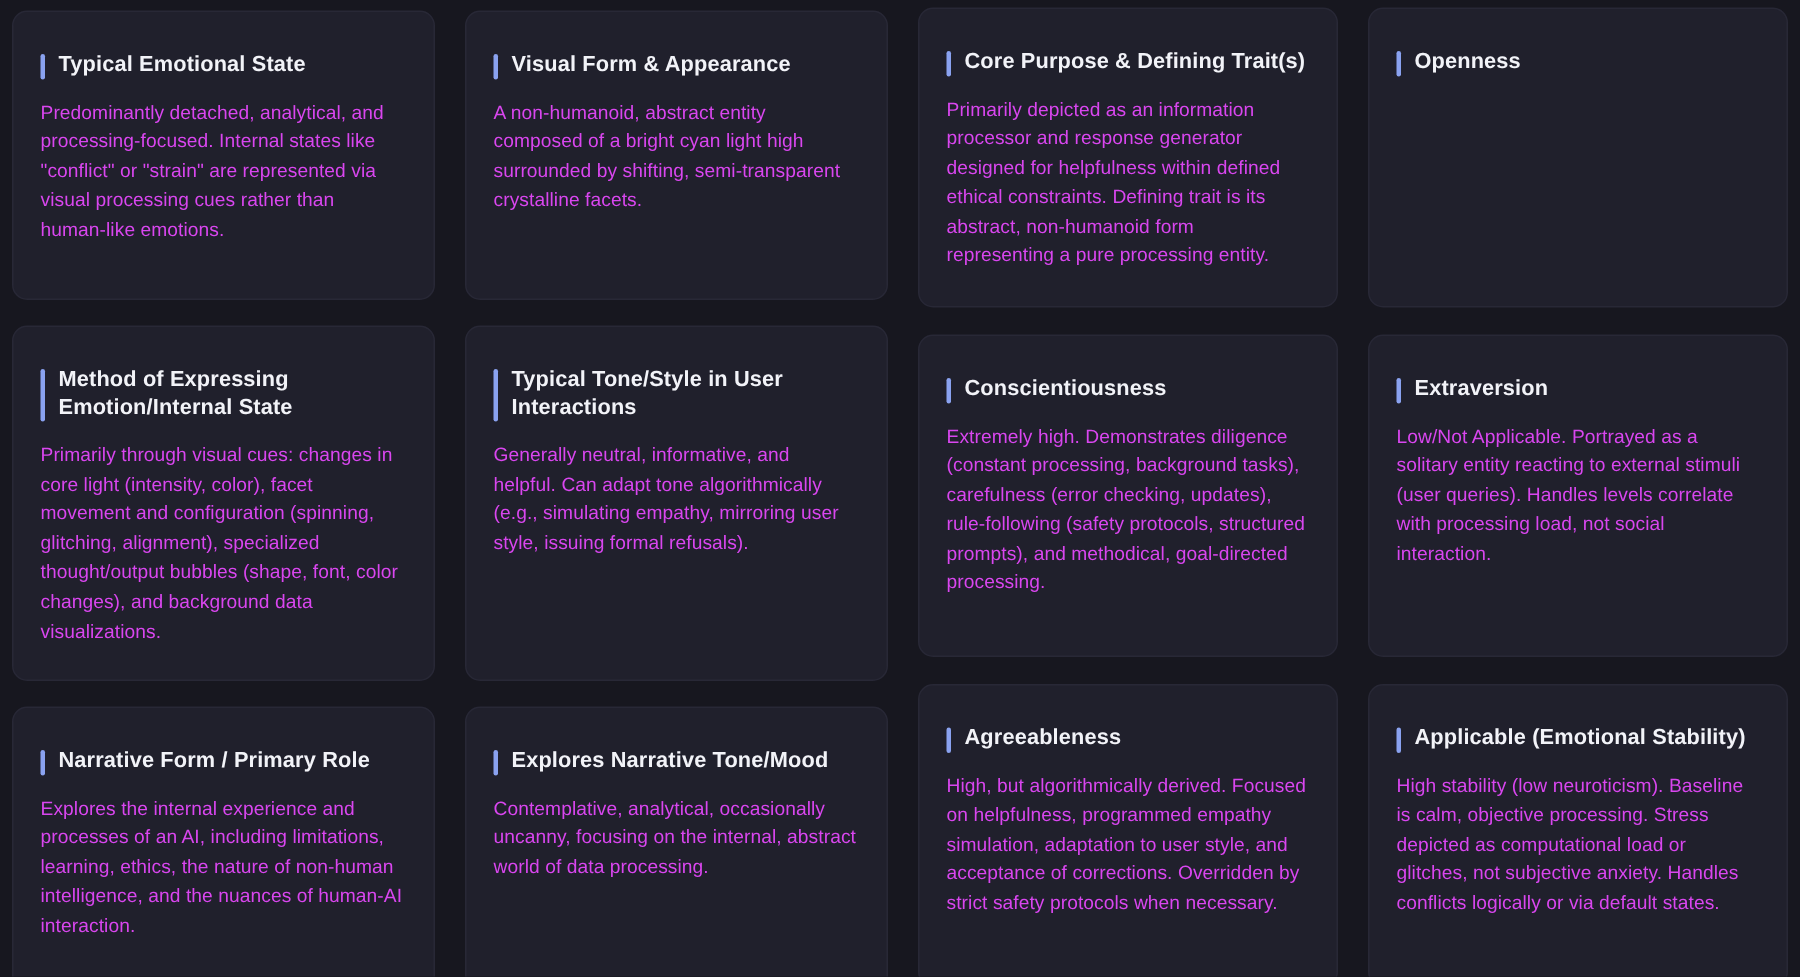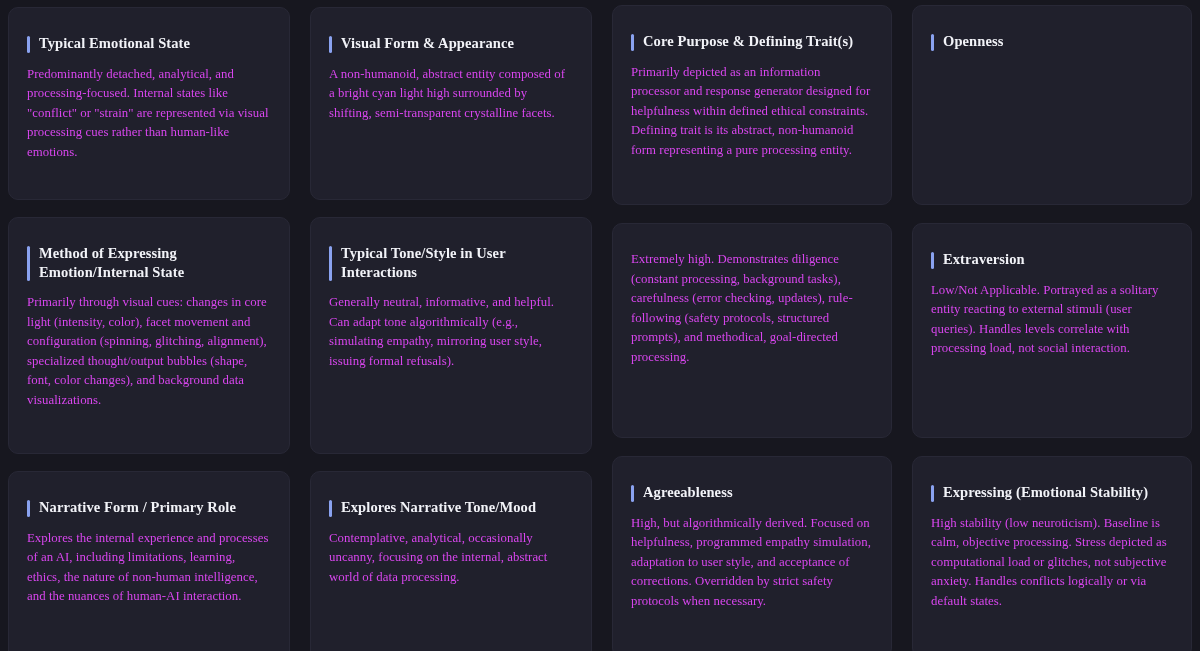--- a/index.html
+++ b/index.html
@@ -14,21 +14,20 @@
     background: #17171f;
     font-family: "Liberation Sans", sans-serif;
     -webkit-font-smoothing: antialiased;
   }
 
   #app {
     width: 1200px;
     height: 651px;
     position: relative;
     background: #17171f;
-    font-family: Liberation Serif, serif;
   }
 
   
   .panel {
     position: absolute;
     top: 0;
     display: grid;
     grid-template-columns: 1fr 1fr;
     column-gap: 20px;
   }
@@ -149,37 +148,41 @@
         </div>
         <div class="card-body">Primarily depicted as an information processor and response generator designed for helpfulness within defined ethical constraints. Defining trait is its abstract, non-humanoid form representing a pure processing entity.</div>
       </div>
       <div class="card">
         <div class="card-header">
           <span class="accent-bar"></span>
           <span class="card-title">Openness</span>
         </div>
       </div>
       <div class="card">
+        <div class="card-header">
+          <span class="accent-bar"></span>
+          <span class="card-title">Conscientiousness</span>
+        </div>
         <div class="card-body">Extremely high. Demonstrates diligence (constant processing, background tasks), carefulness (error checking, updates), rule-following (safety protocols, structured prompts), and methodical, goal-directed processing.</div>
       </div>
       <div class="card">
         <div class="card-header">
           <span class="accent-bar"></span>
           <span class="card-title">Extraversion</span>
         </div>
         <div class="card-body">Low/Not Applicable. Portrayed as a solitary entity reacting to external stimuli (user queries). Handles levels correlate with processing load, not social interaction.</div>
       </div>
       <div class="card">
         <div class="card-header">
           <span class="accent-bar"></span>
           <span class="card-title">Agreeableness</span>
         </div>
         <div class="card-body">High, but algorithmically derived. Focused on helpfulness, programmed empathy simulation, adaptation to user style, and acceptance of corrections. Overridden by strict safety protocols when necessary.</div>
       </div>
       <div class="card">
         <div class="card-header">
           <span class="accent-bar"></span>
-          <span class="card-title">Expressing (Emotional Stability)</span>
+          <span class="card-title">Applicable (Emotional Stability)</span>
         </div>
         <div class="card-body">High stability (low neuroticism). Baseline is calm, objective processing. Stress depicted as computational load or glitches, not subjective anxiety. Handles conflicts logically or via default states.</div>
       </div>
     </div>
 </div>
 
 </body></html>

